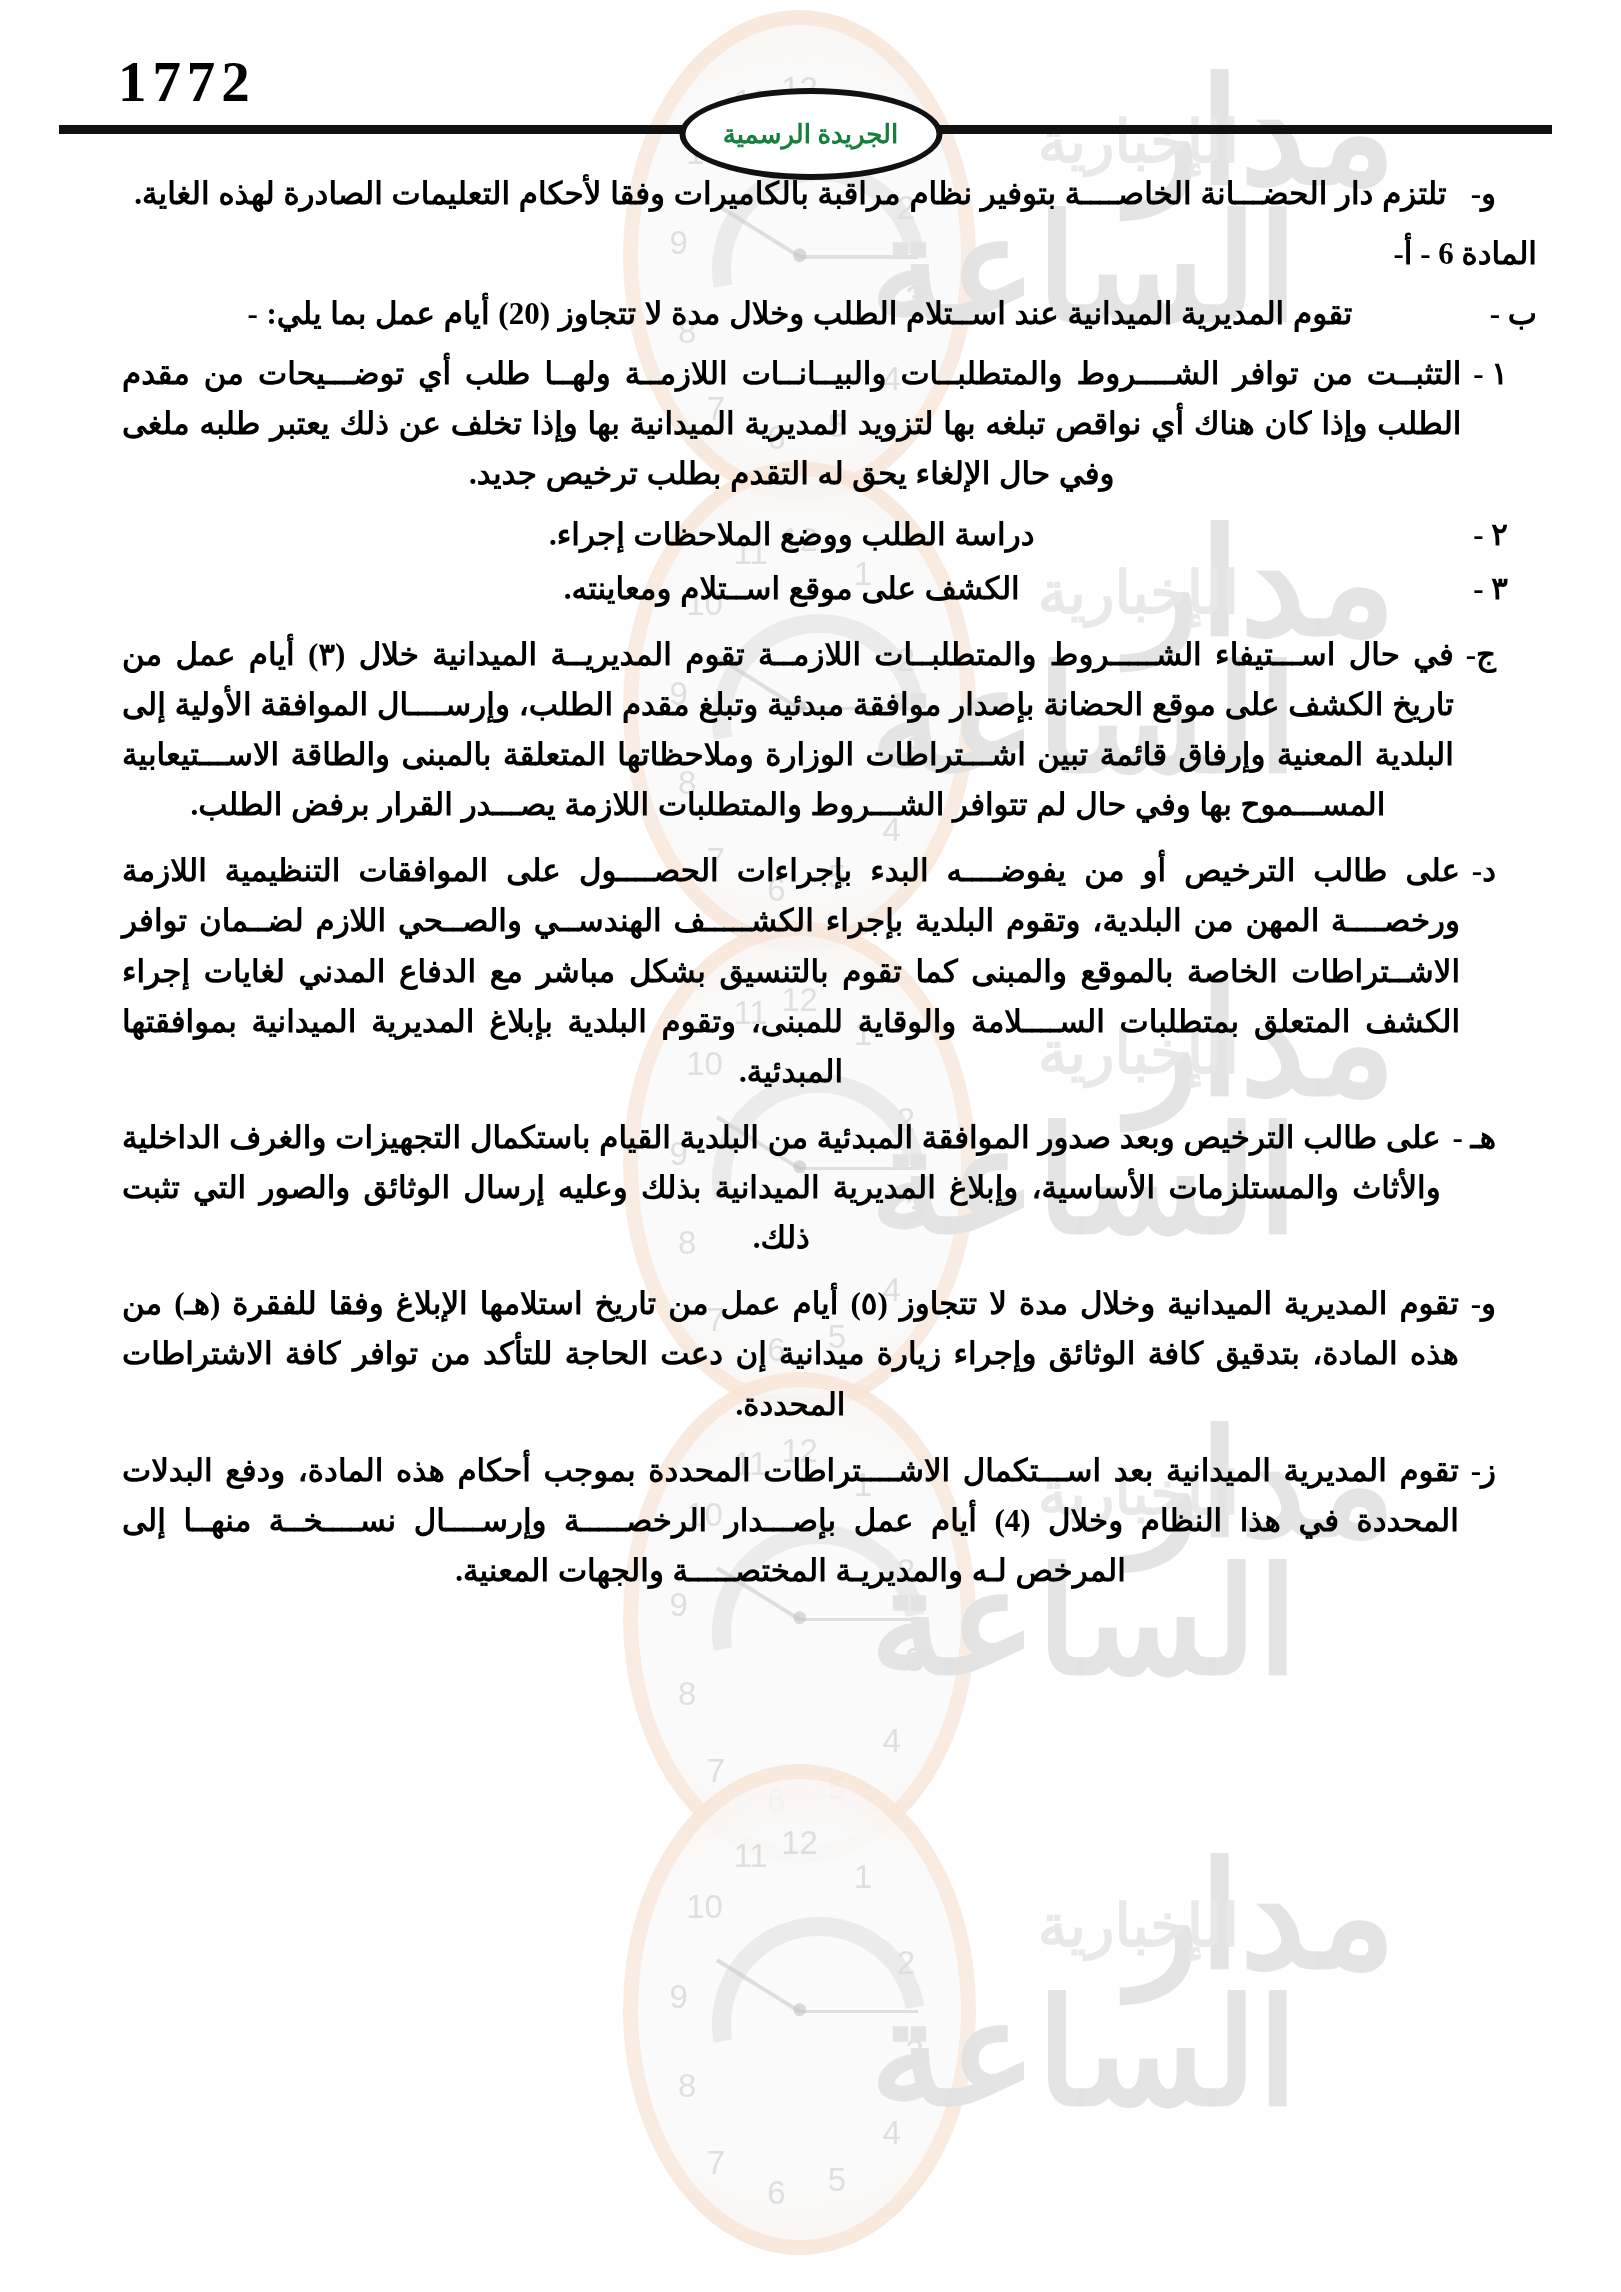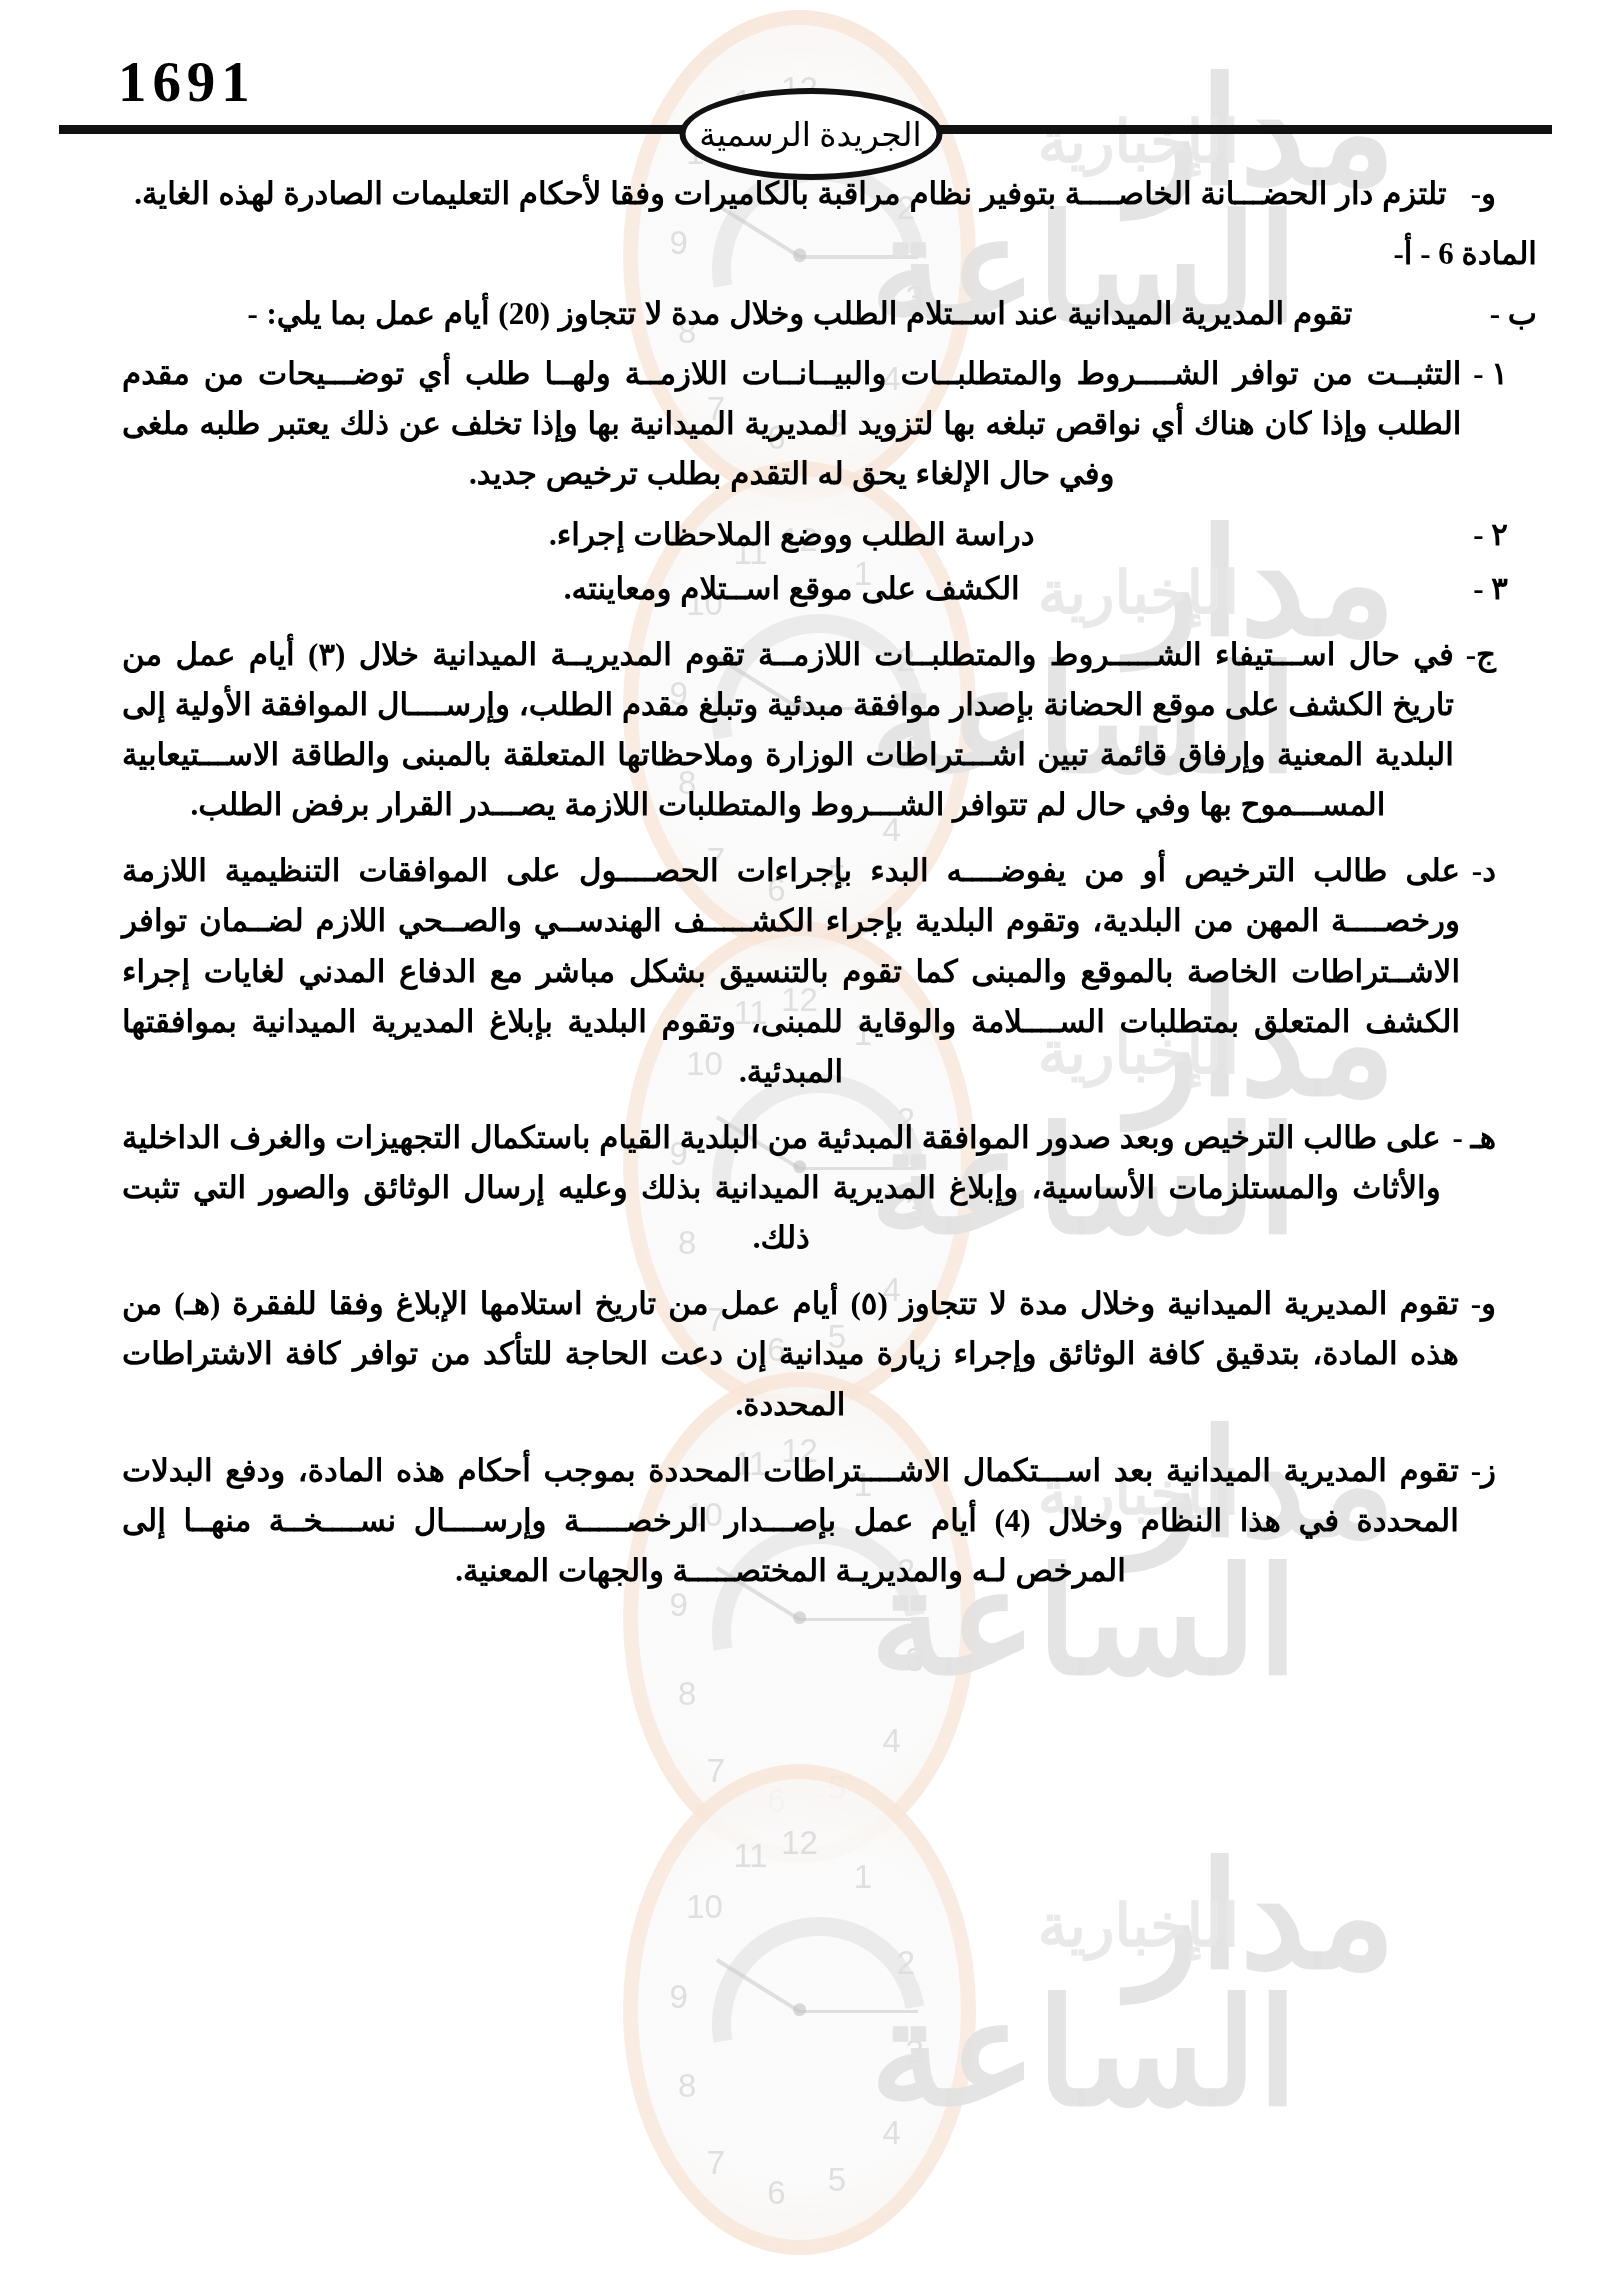--- a/index.html
+++ b/index.html
@@ -114,23 +114,23 @@
     width: 251px;
     height: 80px;
     border: 6.9px solid #111111;
     border-radius: 50%;
     background: #ffffff;
     display: flex;
     align-items: center;
     justify-content: center;
   }
   .badge-label {
-    font-size: 33px;
-    font-weight: normal;
-    color: #000000;
+    font-size: 26px;
+    font-weight: bold;
+    color: #15803d;
     font-family: "Liberation Serif", serif;
   }
 
   
   .body {
     position: absolute;
     top: 169px;
     right: 84px;
     left: 84px;
     z-index: 2;
@@ -291,21 +291,21 @@
     <div class="wm-text wm-brand-big" style="right:225px; top:1411px;">مدار</div>
     <div class="wm-text wm-brand-big" style="right:323px; top:1549px;">الساعة</div>
     <div class="wm-text wm-brand-sub" style="right:382px; top:1465px;">الإخبارية</div>
 
     <div class="wm-text wm-brand-big" style="right:225px; top:1843px;">مدار</div>
     <div class="wm-text wm-brand-big" style="right:323px; top:1980px;">الساعة</div>
     <div class="wm-text wm-brand-sub" style="right:382px; top:1897px;">الإخبارية</div>
   </div>
 
   <div class="header">
-    <div class="page-number">1691</div>
+    <div class="page-number">1772</div>
     <div class="rule"></div>
     <div class="badge">
       <span class="badge-label">الجريدة الرسمية</span>
     </div>
   </div>
 
   <div class="body" id="body-root">
       <div class="para indent-1">
         <span class="marker">و-</span>
         <span class="txt">تلتزم دار الحضـــانة الخاصــــة بتوفير نظام مراقبة بالكاميرات وفقا لأحكام التعليمات الصادرة لهذه الغاية.</span>

